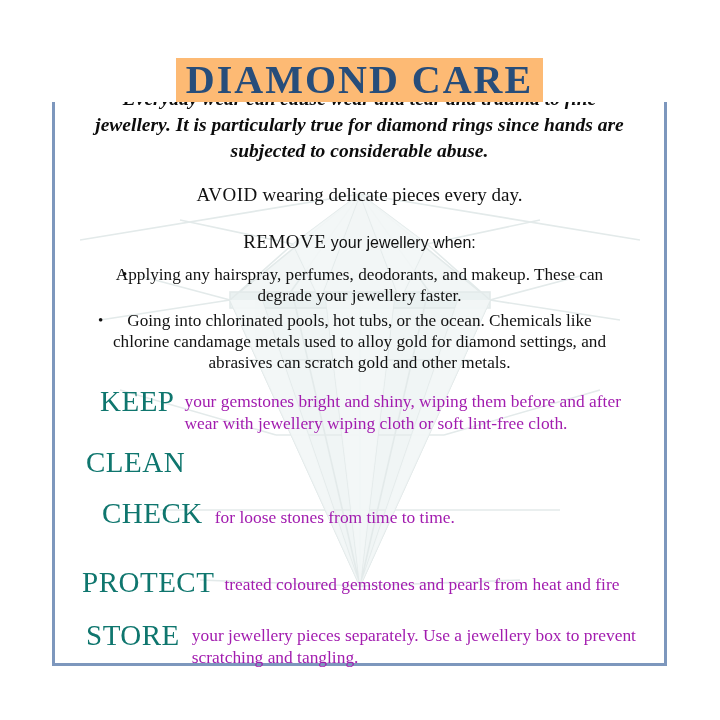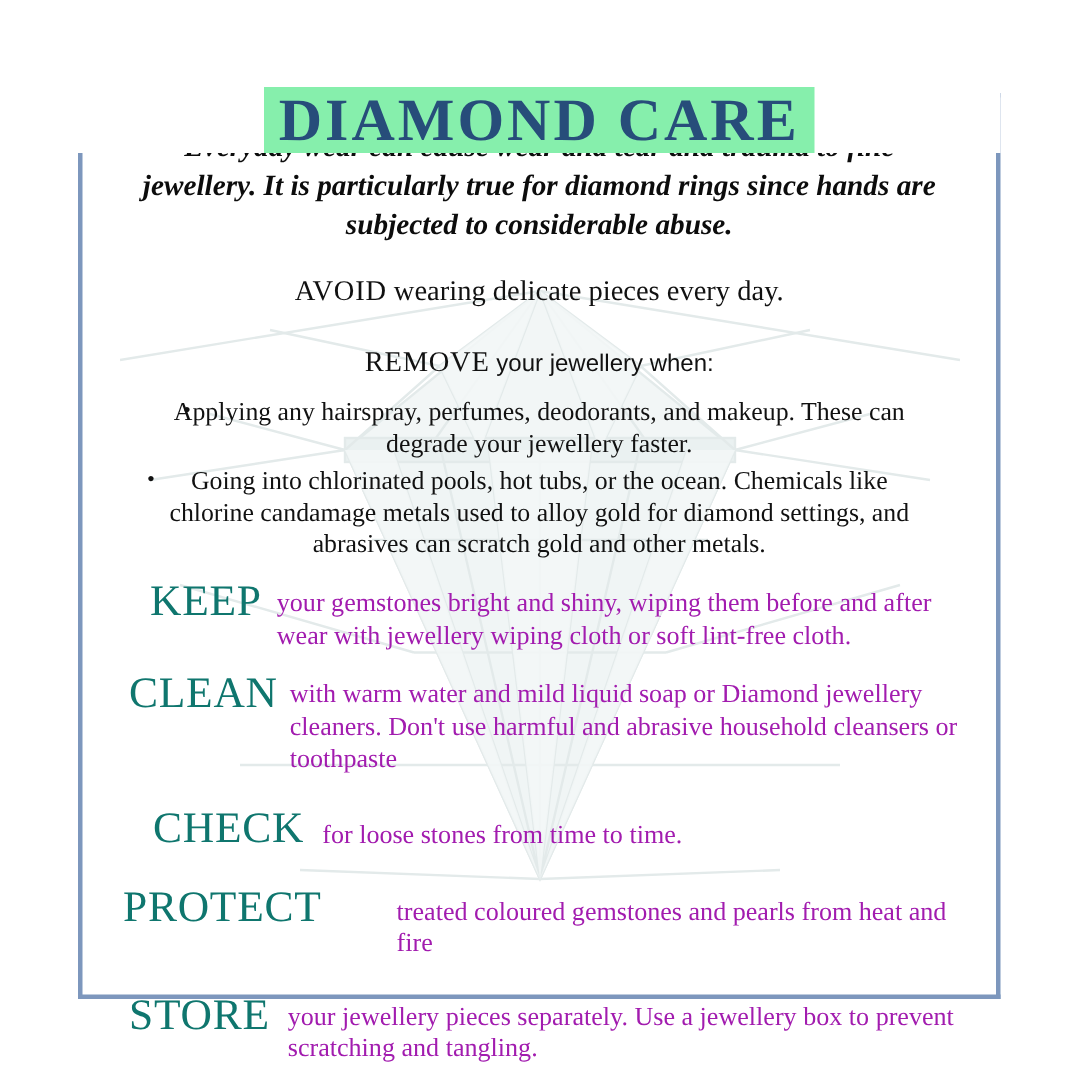--- a/index.html
+++ b/index.html
@@ -67,21 +67,21 @@
     font-family: "Liberation Serif", "DejaVu Serif", serif;
     font-size: 40px;
     line-height: 44px;
     letter-spacing: 2.0px;
     color: #274d7a;
     background: #ffffff;
     white-space: nowrap;
     z-index: 3;
   }
   #poster-title .title-inner {
-    background: #86efac;
+    background: #fdba74;
     padding: 0 10px;
     display: inline-block;
   }
 
   .intro {
     margin: 24px 26px 0 26px;
     text-align: center;
     font-style: italic;
     font-weight: 700;
     font-size: 19.5px;
@@ -159,21 +159,21 @@
   .row.clean   .kw { padding-left: 8px; }
   .row.clean   .body { padding-left: 8px; }
   .row.check   .kw { padding-left: 4px; margin-left: 20px; }
   .row.check   .body { padding-left: 12px; padding-top: 9px; }
   .row.protect .kw { padding-left: 4px; }
   .row.protect .body { padding-left: 10px; padding-top: 7px; }
   .row.store   .kw { padding-left: 8px; }
   .row.store   .body { padding-left: 12px; padding-top: 5px; }
 
   .row.check   { margin-top: 20px; }
-  .row.protect { margin-top: 22px; gap: 40px; }
+  .row.protect { margin-top: 38px; }
   .row.store   { margin-top: 22px; }
 </style>
 </head>
 <body>
 
 <div id="poster">
 
   <div class="frame-left"></div>
   <div class="frame-right"></div>
   <div class="frame-bottom"></div>
@@ -243,21 +243,20 @@
       </li>
     </ul>
 
     <div class="row keep">
       <div class="kw">KEEP</div>
       <div class="body">your gemstones bright and shiny, wiping them before and after wear with jewellery wiping cloth or soft lint-free cloth.</div>
     </div>
 
     <div class="row clean">
       <div class="kw">CLEAN</div>
-      <div class="body">with warm water and mild liquid soap or Diamond jewellery cleaners. Don't use harmful and abrasive household cleansers or toothpaste</div>
     </div>
 
     <div class="row check">
       <div class="kw">CHECK</div>
       <div class="body">for loose stones from time to time.</div>
     </div>
 
     <div class="row protect">
       <div class="kw">PROTECT</div>
       <div class="body">treated coloured gemstones and pearls from heat and fire</div>

